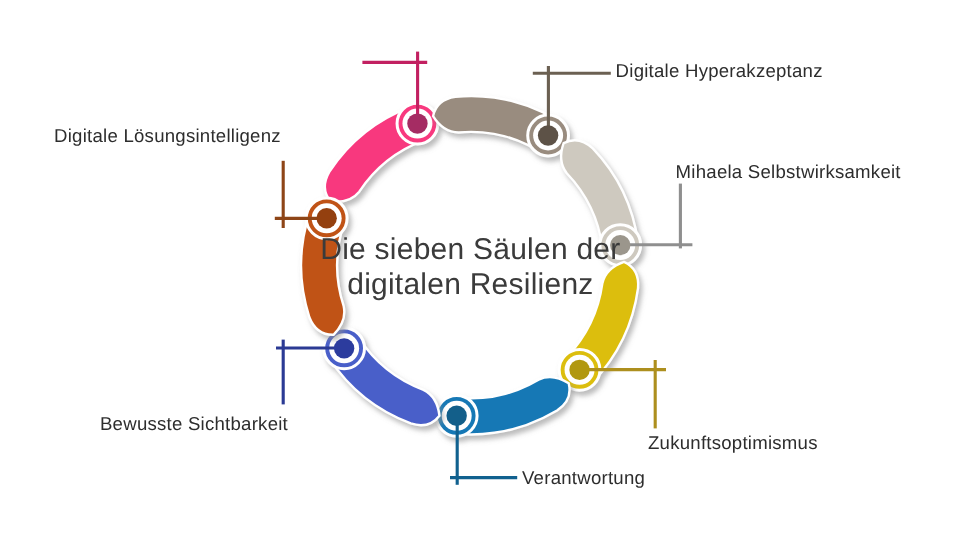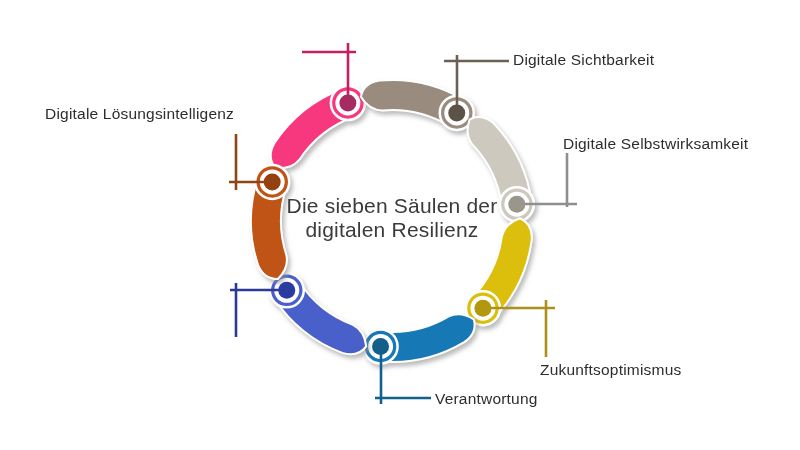--- a/index.html
+++ b/index.html
@@ -7,21 +7,21 @@
   #stage{position:relative;width:800px;height:450px;background:#ffffff;overflow:hidden;}
   #ring-svg{position:absolute;left:0;top:0;}
   .pillar-label{
     position:absolute;white-space:nowrap;
     font-size:15.5px;font-weight:500;letter-spacing:.2px;color:#2d2d2d;
   }
   .center-block{
     position:absolute;left:232px;top:194px;width:320px;text-align:center;
   }
   .center-title{
-    font-size:21px;line-height:1.14;font-weight:500;color:#3b3b3b;letter-spacing:.2px;
+    font-size:25px;line-height:1.14;font-weight:500;color:#3b3b3b;letter-spacing:.2px;
   }
   .center-subtitle{
     margin-top:9px;font-size:8px;line-height:1.55;font-weight:700;
     letter-spacing:.9px;color:#8d8d8d;
   }
 </style>
 </head>
 <body>
 
 <div id="stage">
@@ -88,18 +88,19 @@
       <circle cx="286.7607720521389" cy="290.28711930032983" r="8.5" fill="#2C3C9E"></circle>
       <circle cx="272.21453783839195" cy="181.91748402763758" r="8.5" fill="#94400F"></circle>
     </svg>
 
   <div class="center-block">
     <div class="center-title">
       <div>Die sieben Säulen der</div>
       <div>digitalen Resilienz</div>
     </div>
   </div>
-    <div class="pillar-label" style="left: 513px; top: 51px;">Digitale Sichtbarkeit</div>
-    <div class="pillar-label" style="left: 563px; top: 135px;">Digitale Selbstwirksamkeit</div>
+    <div class="pillar-label" style="left: 513px; top: 51px;">Digitale Hyperakzeptanz</div>
+    <div class="pillar-label" style="left: 563px; top: 135px;">Mihaela Selbstwirksamkeit</div>
     <div class="pillar-label" style="left: 540px; top: 361px;">Zukunftsoptimismus</div>
     <div class="pillar-label" style="left: 435px; top: 390px;">Verantwortung</div>
+    <div class="pillar-label" style="right: 560px; top: 345px;">Bewusste Sichtbarkeit</div>
     <div class="pillar-label" style="right: 566px; top: 105px;">Digitale Lösungsintelligenz</div>
   </div>
 
 </body></html>

